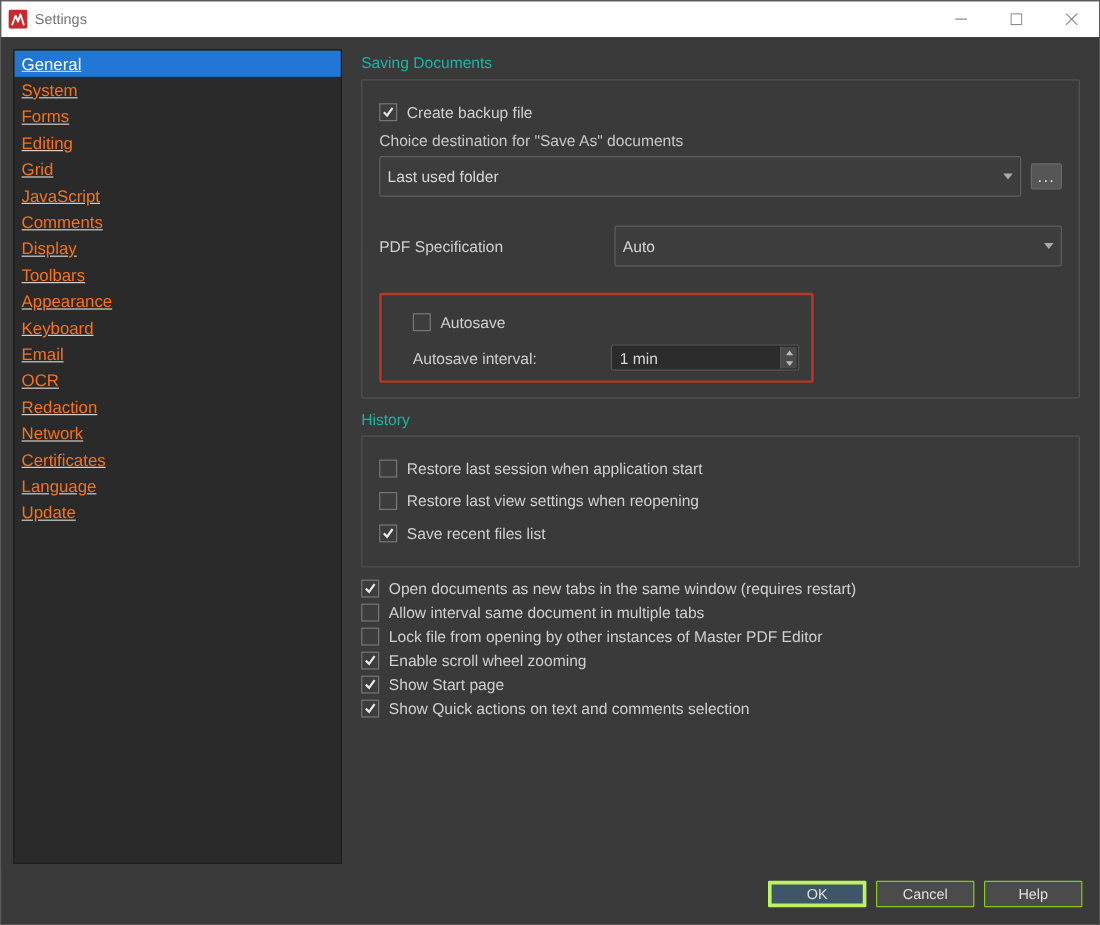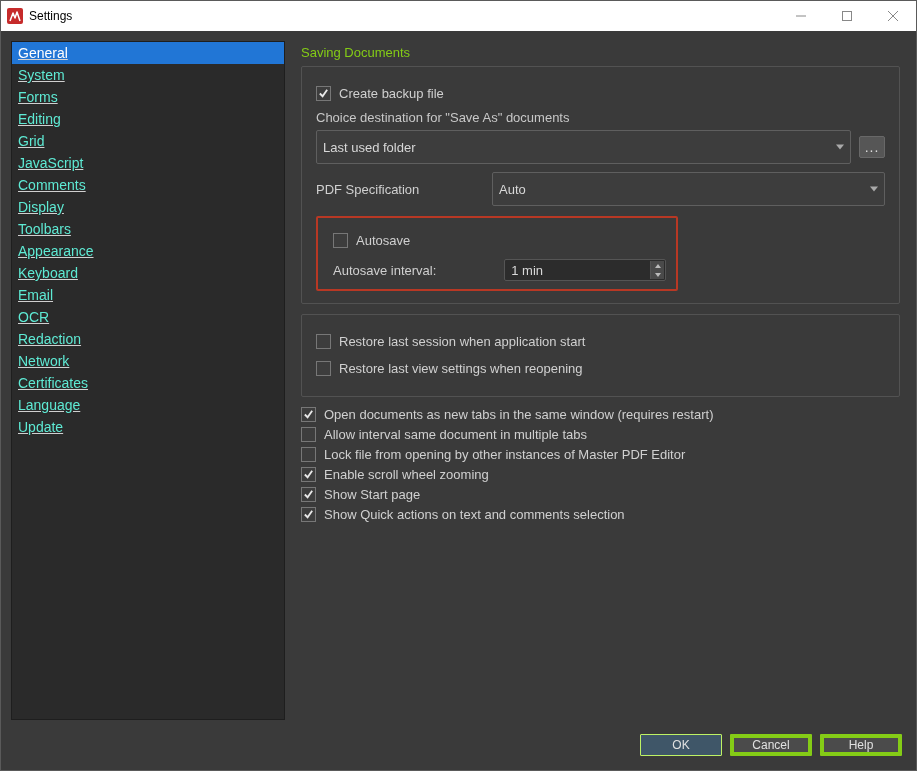--- a/index.html
+++ b/index.html
@@ -17,21 +17,21 @@
   .titlebar {
     height: 30px; background: #ffffff; color: #000;
     display: flex; align-items: center;
     padding-left: 6px;
   }
   .app-icon {
     width: 16px; height: 16px; margin-right: 6px;
     display: inline-block;
   }
   .app-icon svg { display:block; }
-  .title-text { font-size: 12px; color: #000000; }
+  .title-text { font-size: 12px; color: #737373; }
   .title-spacer { flex: 1; }
   .win-btn {
     width: 46px; height: 30px;
     display: flex; align-items: center; justify-content: center;
     color: #555;
   }
   .win-btn svg { stroke: #555; }
   
   .body-area {
     flex: 1; display: flex; background: #3a3a3a;
@@ -39,32 +39,32 @@
   }
   .sidebar {
     width: 274px; background: #2a2a2a;
     border: 1px solid #1e1e1e;
     overflow: hidden;
     text-decoration: underline;
   }
   .sidebar-item {
     padding: 2px 6px 2px 6px;
     font-size: 14px;
-    color: #5eead4;
+    color: #f97316;
     cursor: default;
     line-height: 18px;
   }
   .sidebar-item.selected {
     background: #2176d6; color: #ffffff;
   }
   .content {
     flex: 1; padding: 4px 6px 0 6px; overflow: visible;
   }
   .section-title {
-    font-size: 13px; color: #84cc16; margin-bottom: 6px;
+    font-size: 13px; color: #14b8a6; margin-bottom: 6px;
     padding-left: 0;
   }
   .group {
     border: 1px solid #525252;
     border-radius: 2px;
     padding: 10px 14px 12px 14px;
     margin-bottom: 10px;
   }
   .row {
     display: flex; align-items: center; gap: 8px;
@@ -95,28 +95,28 @@
     border-left: 4px solid transparent;
     border-right: 4px solid transparent;
     border-top: 5px solid #aaa;
   }
   .browse-btn {
     width: 26px; height: 22px; background: #565656;
     border: 1px solid #686868; border-radius: 2px;
     display: flex; align-items: center; justify-content: center;
     color: #ddd; font-size: 14px; letter-spacing: 1px;
   }
-  .spec-row { display: flex; align-items: center; gap: 6px; margin-top: 8px; }
+  .spec-row { display: flex; align-items: center; gap: 26px; margin-top: 24px; }
   .spec-label { width: 170px; }
   .spec-combo { flex: 1; }
   .highlight-box {
     border: 2px solid #b83824;
     border-radius: 2px;
-    padding: 6px 10px 8px 15px;
-    margin-top: 10px;
+    padding: 6px 10px 8px 26px;
+    margin-top: 22px;
     width: 362px;
   }
   .interval-row { display: flex; align-items: center; gap: 10px; margin-top: 8px; }
   .interval-label { width: 168px; }
   .spinner {
     width: 168px; height: 22px; background: #2c2c2c;
     border: 1px solid #555; border-radius: 2px;
     display: flex; align-items: center; padding: 0 6px;
     color: #d8d8d8; position: relative;
   }
@@ -135,27 +135,27 @@
   .option-row {
     display: flex; align-items: center; gap: 8px; margin: 5px 0 5px 0;
   }
   
   .footer {
     padding: 10px 14px 14px 0;
     display: flex; justify-content: flex-end; gap: 8px;
   }
   .btn {
     width: 82px; height: 22px;
-    background: #4b4b4b; border: 4px solid #84cc16; border-radius: 1px;
+    background: #4b4b4b; border: 1px solid #84cc16; border-radius: 1px;
     color: #e0e0e0; font-size: 12px;
     display: flex; align-items: center; justify-content: center;
     cursor: default;
   }
   .btn.primary {
-    border: 1px solid #bef264;
+    border: 3px solid #bef264;
     background: #3f5668;
   }
 </style>
 </head>
 <body>
 
 <div class="titlebar">
   <span class="app-icon">
     <svg width="16" height="16" viewBox="0 0 16 16">
       <rect x="0" y="0" width="16" height="16" rx="2" fill="#c62b2b"></rect>
@@ -252,32 +252,41 @@
                 </div>
               <div>
                   <span class="tri-dn"></span>
                 </div>
             </div>
           </div>
         </div>
       </div>
     </div>
 
+    <div class="section-title">History</div>
     <div class="group">
       <div class="row">
         <span class="checkbox">
           
         </span>
         <span class="label">Restore last session when application start</span>
       </div>
       <div class="row">
         <span class="checkbox">
           
         </span>
         <span class="label">Restore last view settings when reopening</span>
+      </div>
+      <div class="row">
+        <span class="checkbox checked">
+          <svg viewBox="0 0 12 12">
+              <polyline points="2,6 5,9 10,2" fill="none" stroke="#e8e8e8" stroke-width="2"></polyline>
+            </svg>
+        </span>
+        <span class="label">Save recent files list</span>
       </div>
     </div>
 
     <div id="options-list">
         <div class="option-row">
           <span class="checkbox checked">
             <svg viewBox="0 0 12 12">
               <polyline points="2,6 5,9 10,2" fill="none" stroke="#e8e8e8" stroke-width="2"></polyline>
             </svg>
           </span>

